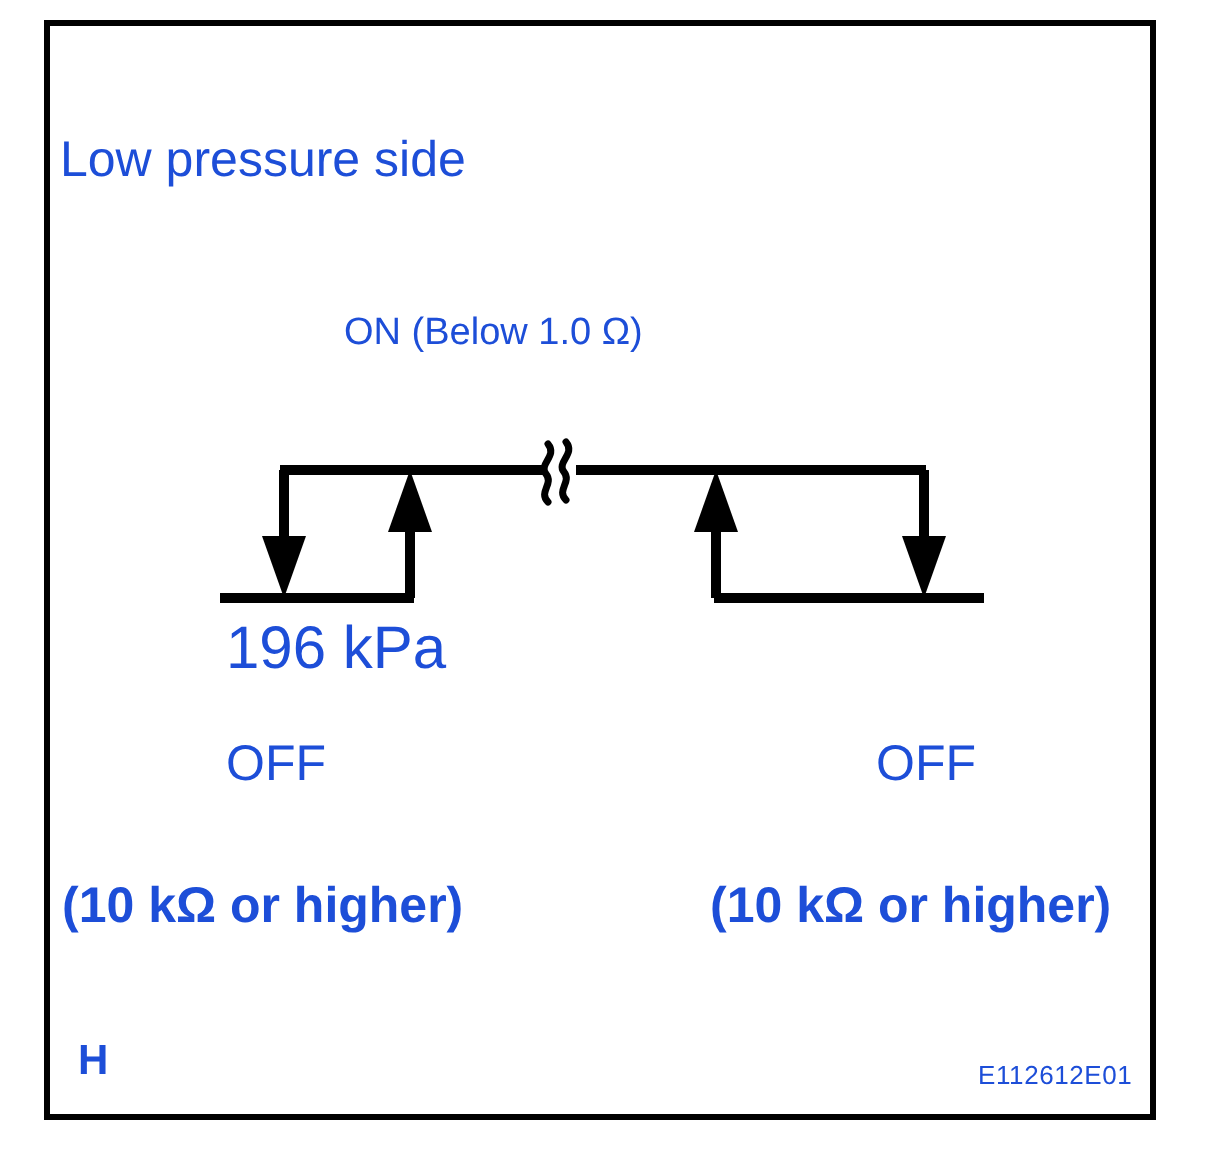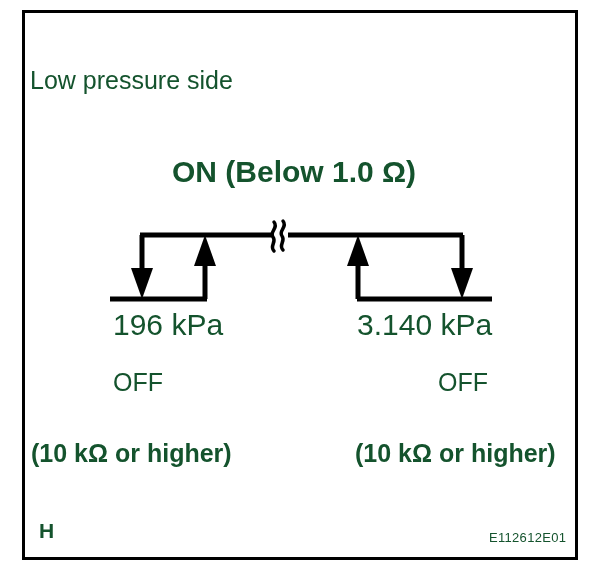--- a/index.html
+++ b/index.html
@@ -21,30 +21,29 @@
     left: 22px;
     top: 10px;
     width: 556px;
     height: 550px;
     border: 3px solid #000000;
     box-sizing: border-box;
   }
   .txt {
     position: absolute;
     white-space: nowrap;
-    color: #14532d;
+    color: #1d4ed8;
     line-height: 1;
     text-align: right;
   }
   .hdr {
     font-size: 25px;
   }
   .on-label {
-    font-size: 30px;
-    font-weight: bold;
+    font-size: 19px;
   }
   .kpa {
     font-size: 30px;
   }
   .offlbl {
     font-size: 25px;
   }
   .ohm {
     font-size: 25px;
     font-weight: bold;
@@ -101,21 +100,20 @@
     <line x1="358" y1="299" x2="358" y2="266" stroke="#000000" stroke-width="5"></line>
     <polygon points="347,266 369,266 358,235" fill="#000000"></polygon>
 
     <line x1="462" y1="235" x2="462" y2="272" stroke="#000000" stroke-width="5"></line>
     <polygon points="451,268 473,268 462,299" fill="#000000"></polygon>
 
   </svg>
 
   <div class="txt kpa" style="left:113px; top:310px;">196 kPa</div>
 
-  <div class="txt kpa" style="left:357px; top:310px;">3.140 kPa</div>
 
   <div class="txt offlbl" style="left:113px; top:370px;">OFF</div>
 
   <div class="txt offlbl" style="left:438px; top:370px;">OFF</div>
 
   <div class="txt ohm" style="left:31px; top:441px;">(10 kΩ or higher)</div>
 
   <div class="txt ohm" style="left:355px; top:441px;">(10 kΩ or higher)</div>
 
   <div class="txt hmark" style="left:39px; top:520px;">H</div>

